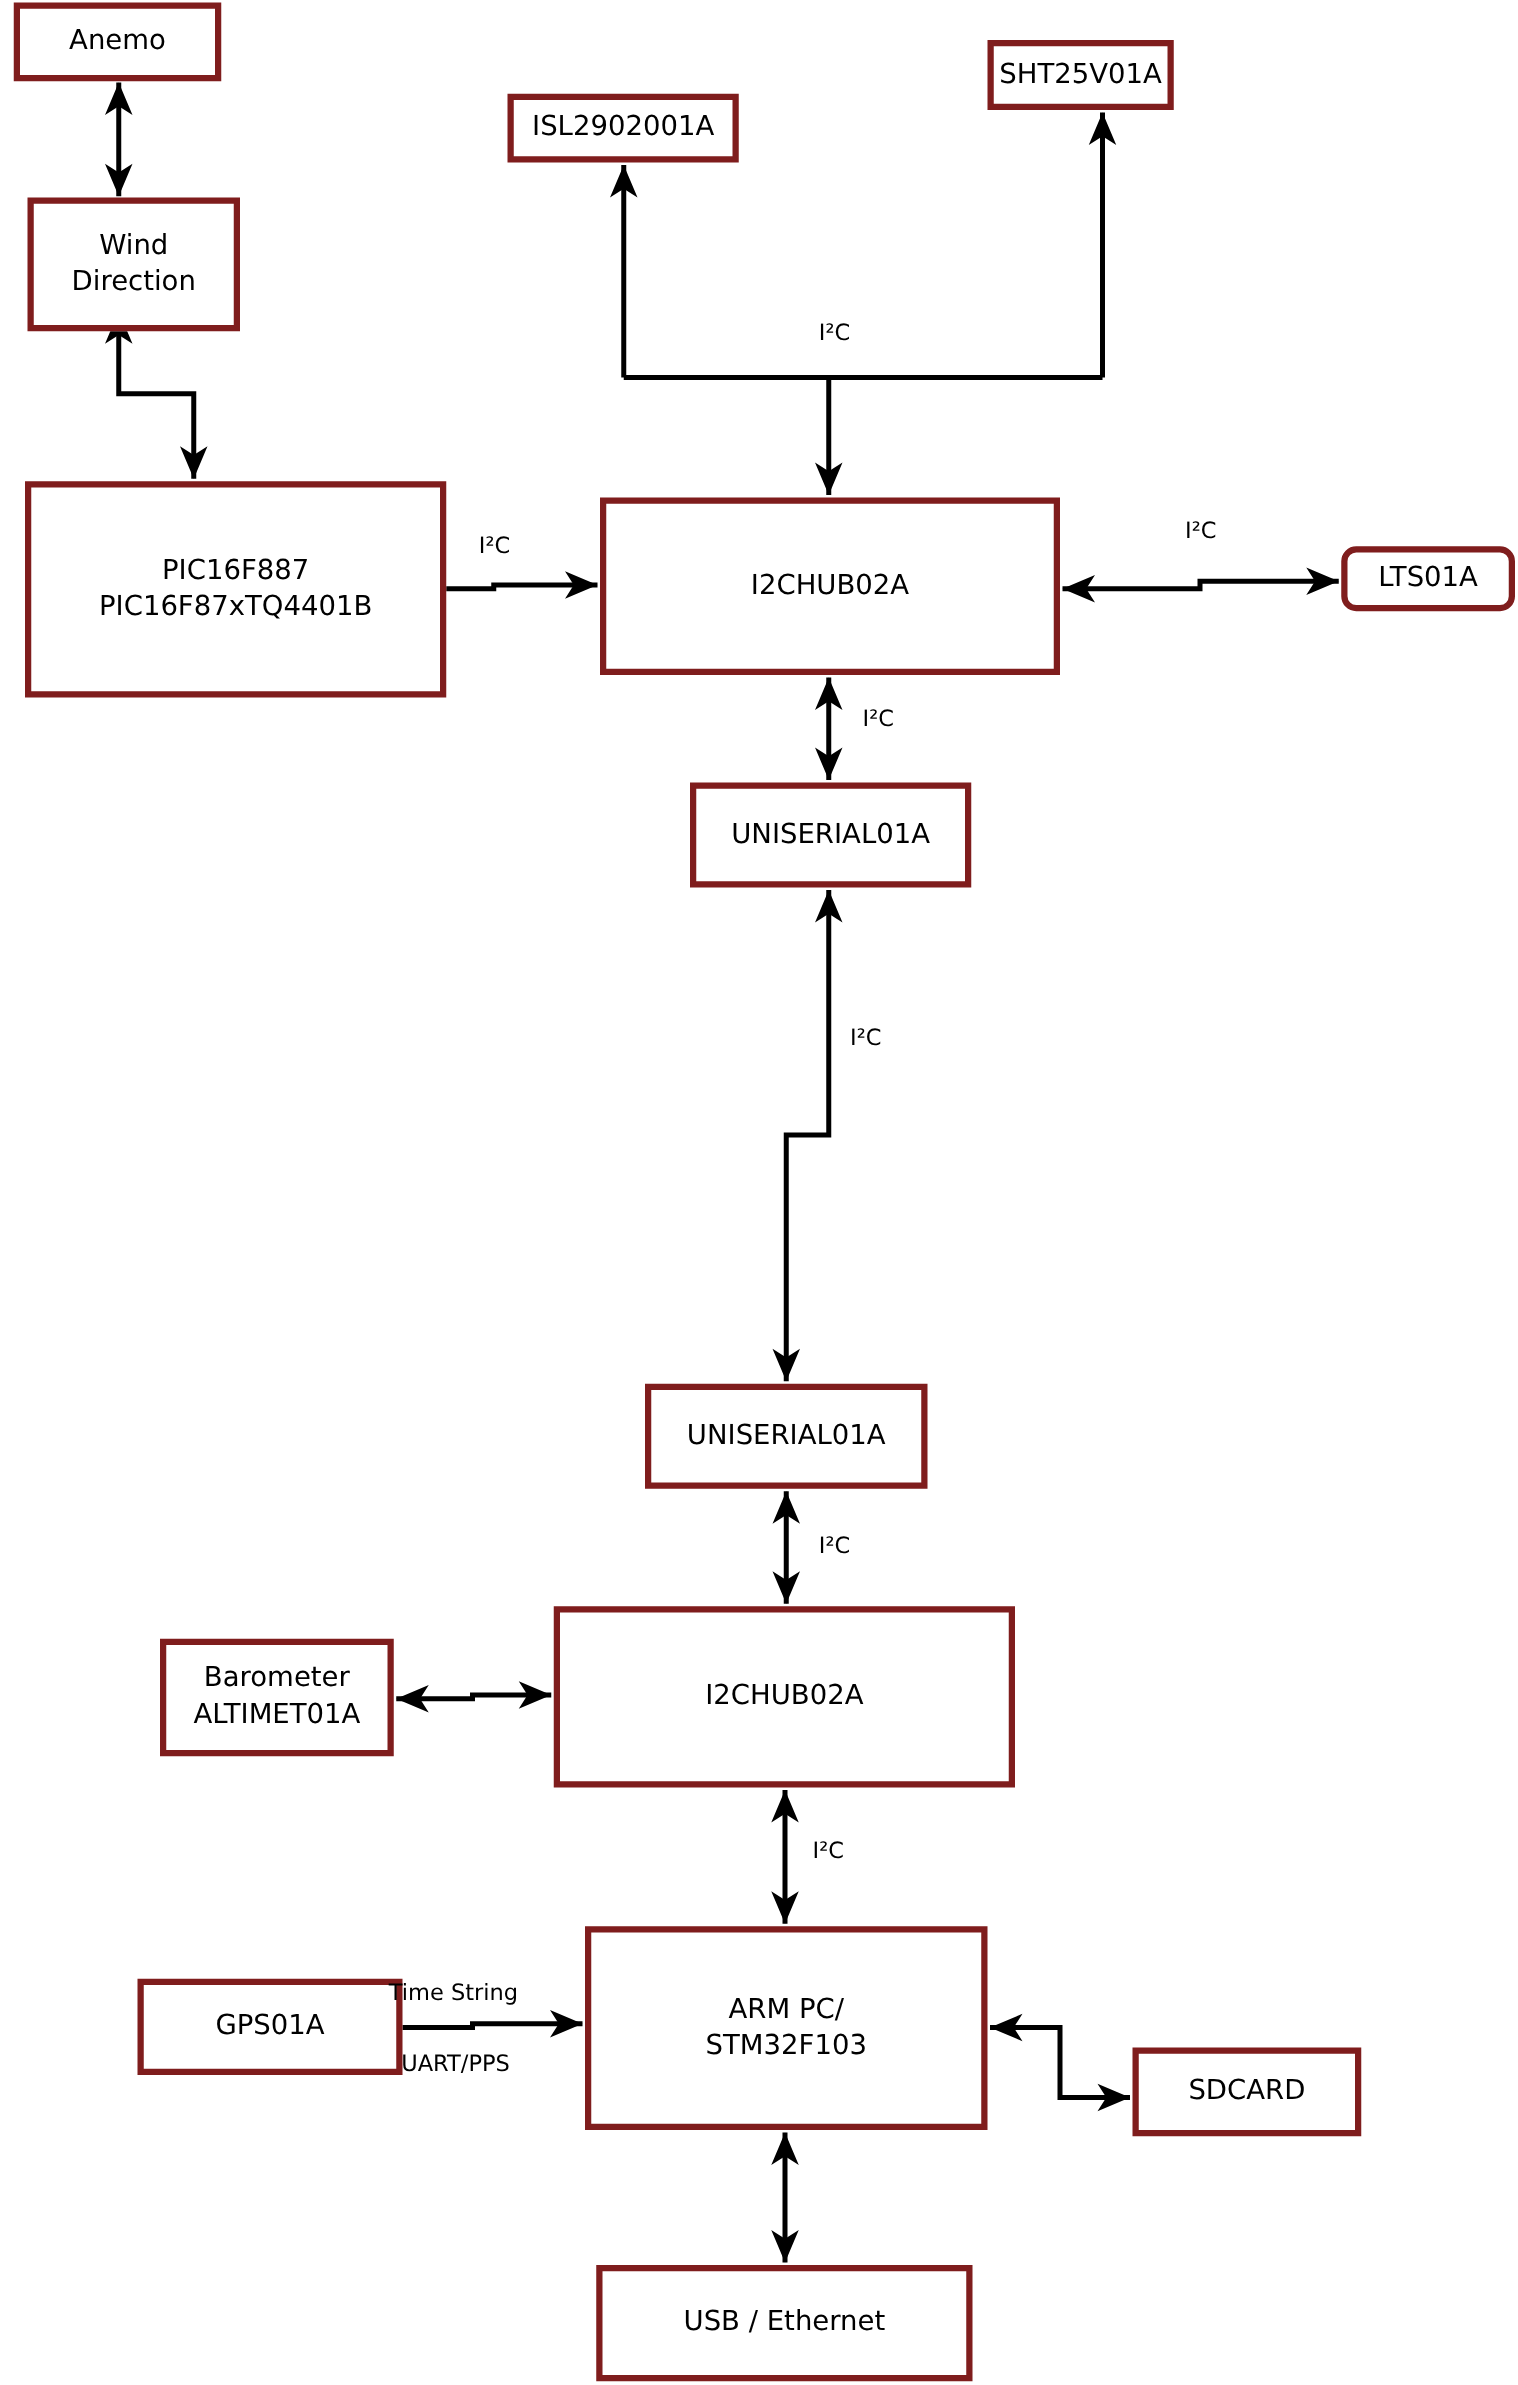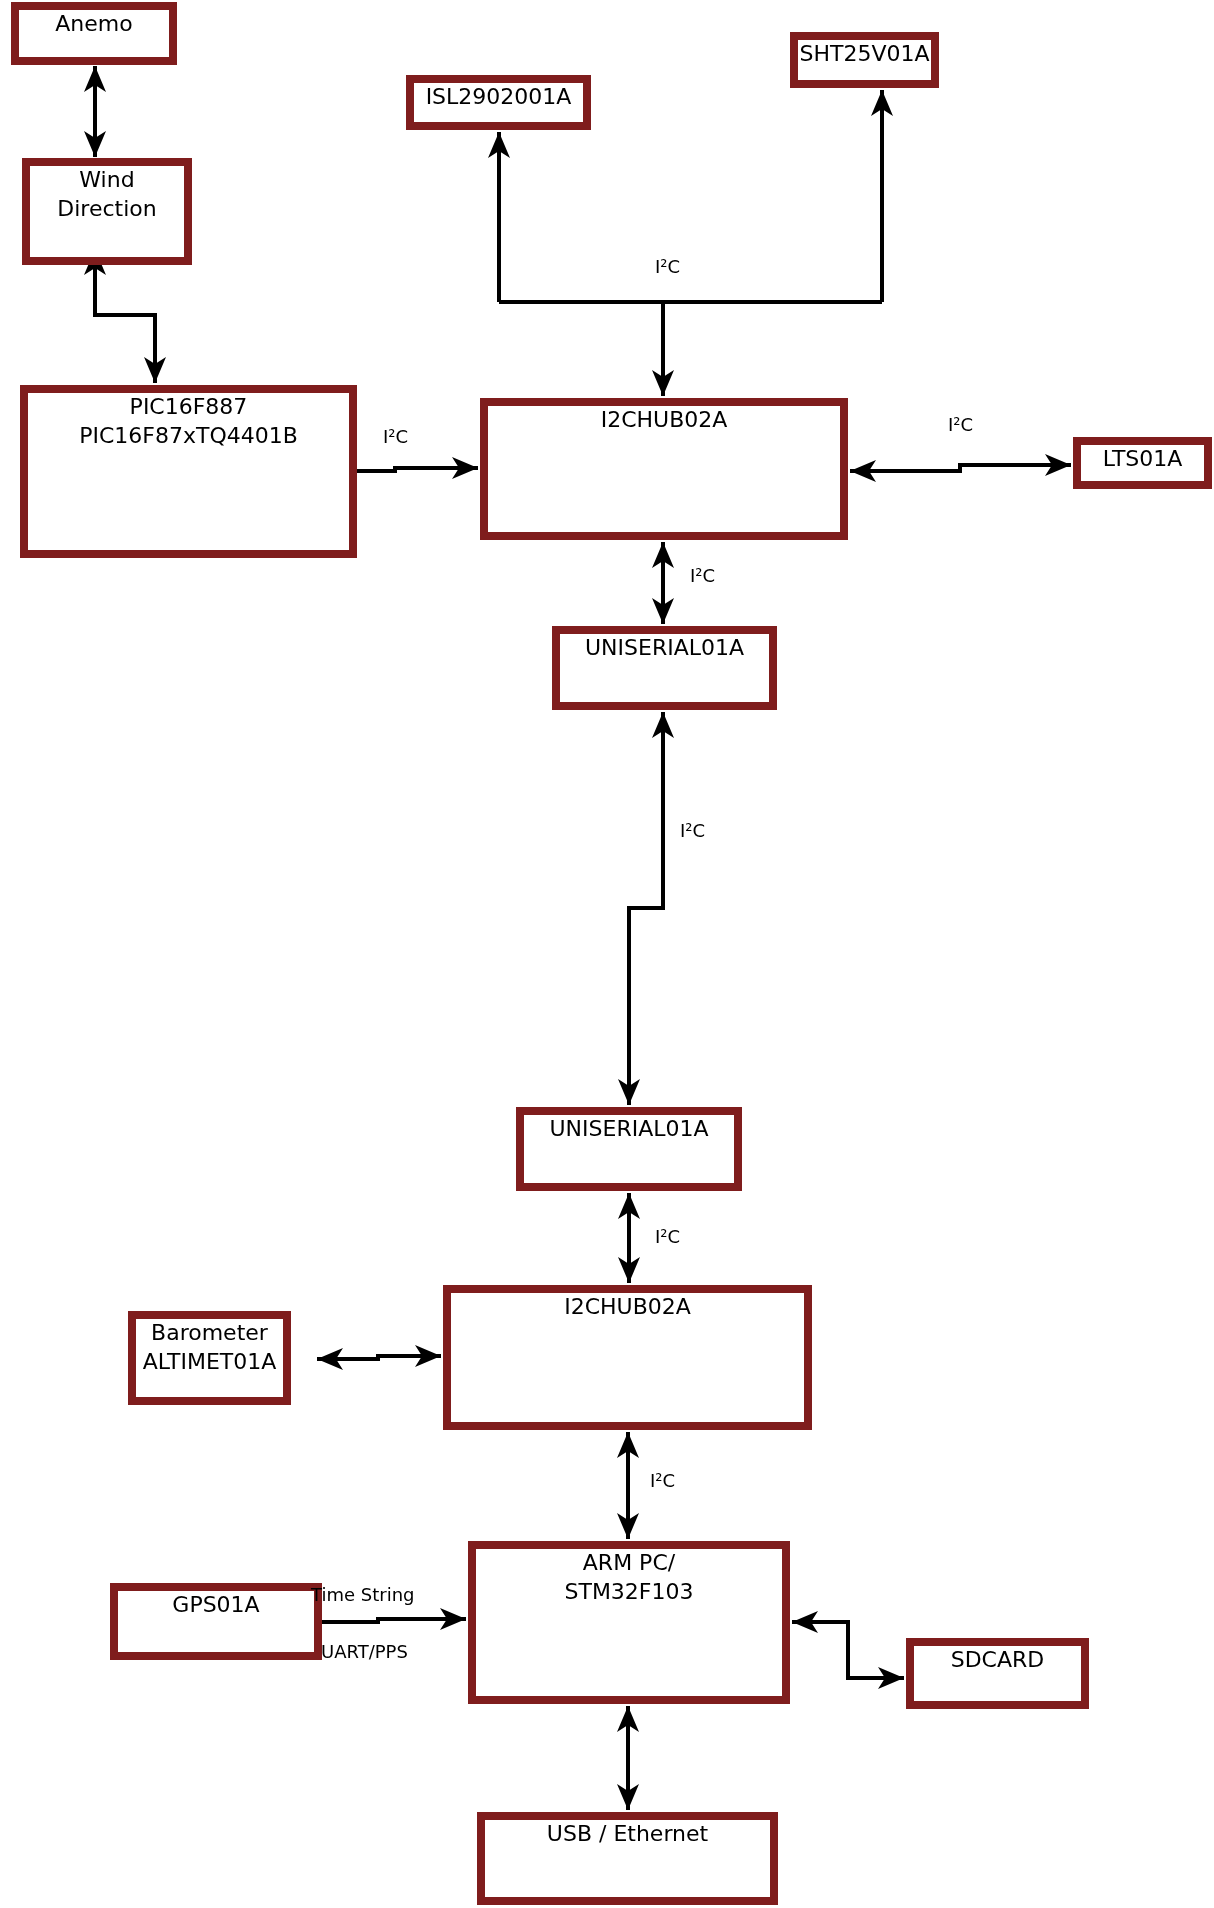--- a/index.html
+++ b/index.html
@@ -8,44 +8,44 @@
     width:1214px;height:1908px;
     background:#ffffff;
     font-family:"DejaVu Sans","Liberation Sans",sans-serif;
     color:#000;
     overflow:hidden;
   }
   #wires{position:absolute;left:0;top:0;width:1214px;height:1908px;}
   .node{
     position:absolute;
     box-sizing:border-box;
-    border:8px solid #7f1d1d;
+    border:5px solid #7f1d1d;
     background:#fff;
-    display:flex;justify-content:center;
+    display:flex;align-items:center;justify-content:center;
     text-align:center;
     font-size:22px;line-height:1.3;
     white-space:pre-line;
   }
   .edge-label{
     position:absolute;
     font-size:18px;line-height:1.2;
     white-space:nowrap;
   }
   
   #n-anemo   {left:11px;  top:2px;    width:166px; height:63px;}
   #n-wind    {left:22px;   top:158px;  width:170px; height:107px;}
   #n-pic     {left:20px;   top:385px;  width:337px; height:173px;}
   #n-isl     {left:406px; top:75px;   width:185px; height:55px;}
   #n-sht     {left:790px; top:32px;   width:149px; height:56px;}
   #n-hub1    {left:480px; top:398px;  width:368px; height:142px;}
-  #n-lts     {left:1073px;top:437px;  width:139px; height:52px;}
+  #n-lts     {left:1073px;top:437px;  width:139px; height:52px;border-radius:12px;}
   #n-uni1    {left:552px; top:626px;  width:225px; height:84px;}
   #n-uni2    {left:516px; top:1107px; width:226px; height:84px;}
   #n-hub2    {left:443px; top:1285px; width:369px; height:145px;}
-  #n-baro    {left:128px; top:1311px; width:163px; height:94px;}
+  #n-baro    {left:128px; top:1311px; width:187px; height:94px;}
   #n-gps     {left:110px; top:1583px; width:212px; height:77px;}
   #n-armpc   {left:468px; top:1541px; width:322px; height:163px;}
   #n-sdcard  {left:906px; top:1638px; width:183px; height:71px;}
   #n-usb     {left:477px; top:1812px; width:301px; height:93px;}
   
   #l-bus-top   {left:655px; top:256px;}
   #l-pic-hub   {left:383px; top:426px;}
   #l-hub-lts   {left:948px; top:414px;}
   #l-hub-uni1  {left:690px; top:565px;}
   #l-uni-uni   {left:680px; top:820px;}

